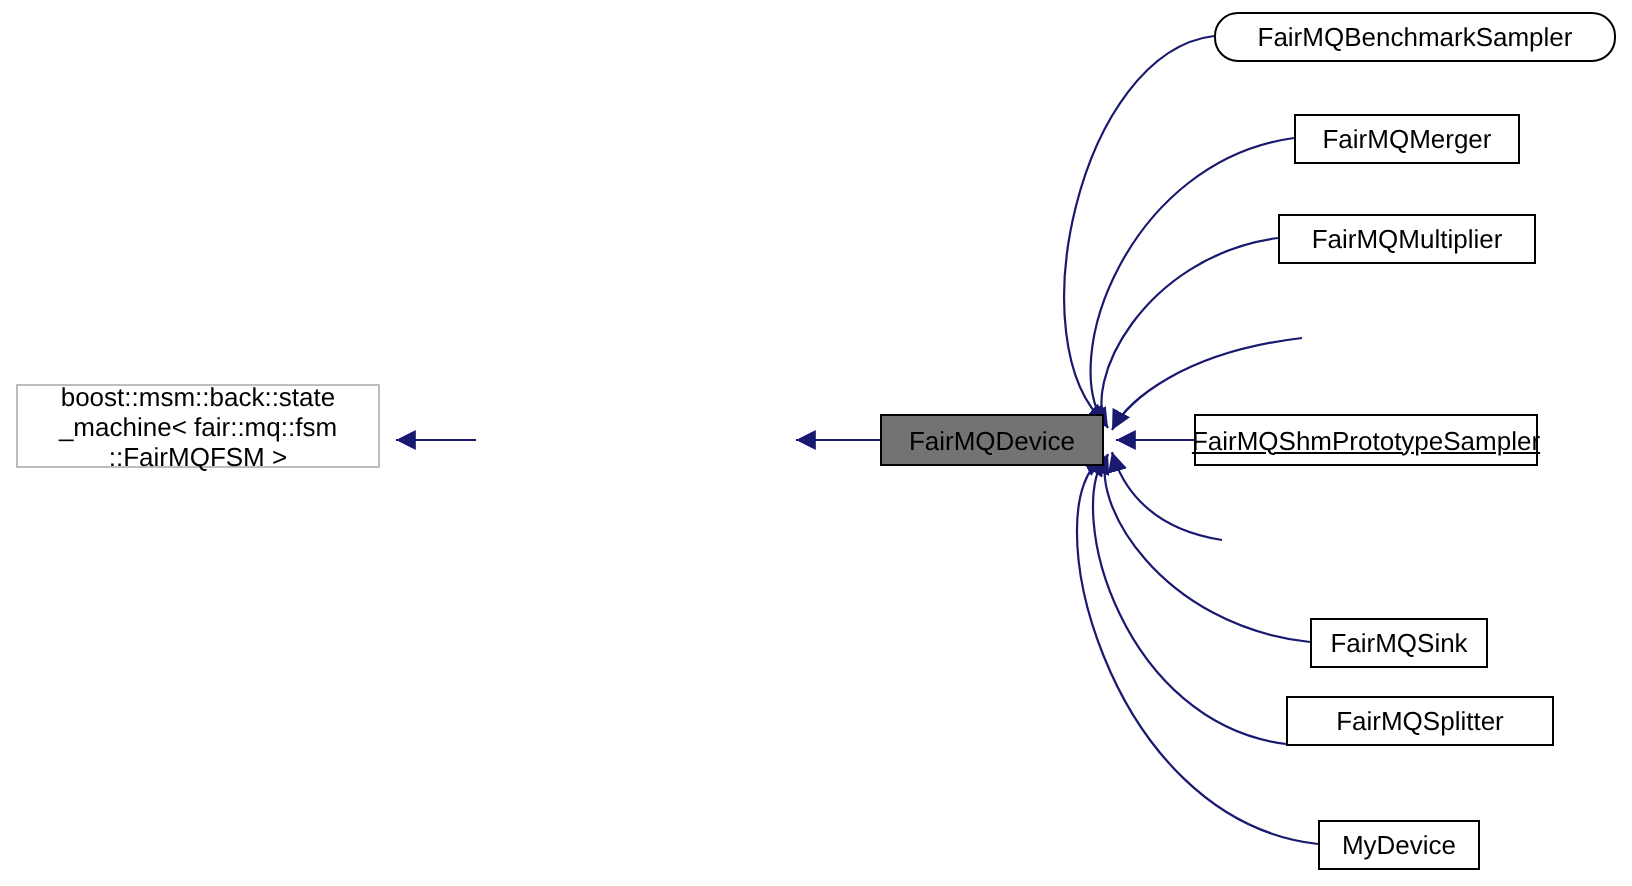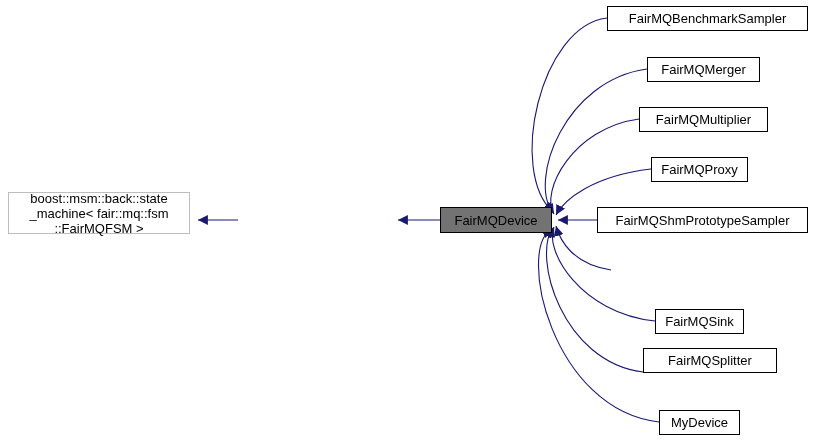--- a/index.html
+++ b/index.html
@@ -68,37 +68,34 @@
       <span>_machine&lt; fair::mq::fsm</span><br>
       <span>::FairMQFSM &gt;</span>
     </span>
   </div>
 
 
   <div class="node current" style="left:440px;top:207px;width:112px;height:26px;">
     <span>FairMQDevice</span>
   </div>
 
-  <div class="node" style="left:607px;top:6px;width:201px;height:25px;">
+  <div class="node" style="left:607px;top:6px;width:201px;height:25px;border-radius:12px;">
     <span>FairMQBenchmarkSampler</span>
   </div>
 
   <div class="node" style="left:647px;top:57px;width:113px;height:25px;">
     <span>FairMQMerger</span>
   </div>
 
   <div class="node" style="left:639px;top:107px;width:129px;height:25px;">
     <span>FairMQMultiplier</span>
   </div>
 
-  <div class="node" style="left:651px;top:157px;width:97px;height:25px;">
-    <span>FairMQProxy</span>
-  </div>
 
-  <div class="node" style="left:597px;top:207px;width:211px;height:26px;">
+  <div class="node" style="left:597px;top:207px;width:172px;height:26px;text-decoration:underline;">
     <span>FairMQShmPrototypeSampler</span>
   </div>
 
 
   <div class="node" style="left:655px;top:309px;width:89px;height:25px;">
     <span>FairMQSink</span>
   </div>
 
   <div class="node" style="left:643px;top:348px;width:134px;height:25px;">
     <span>FairMQSplitter</span>

